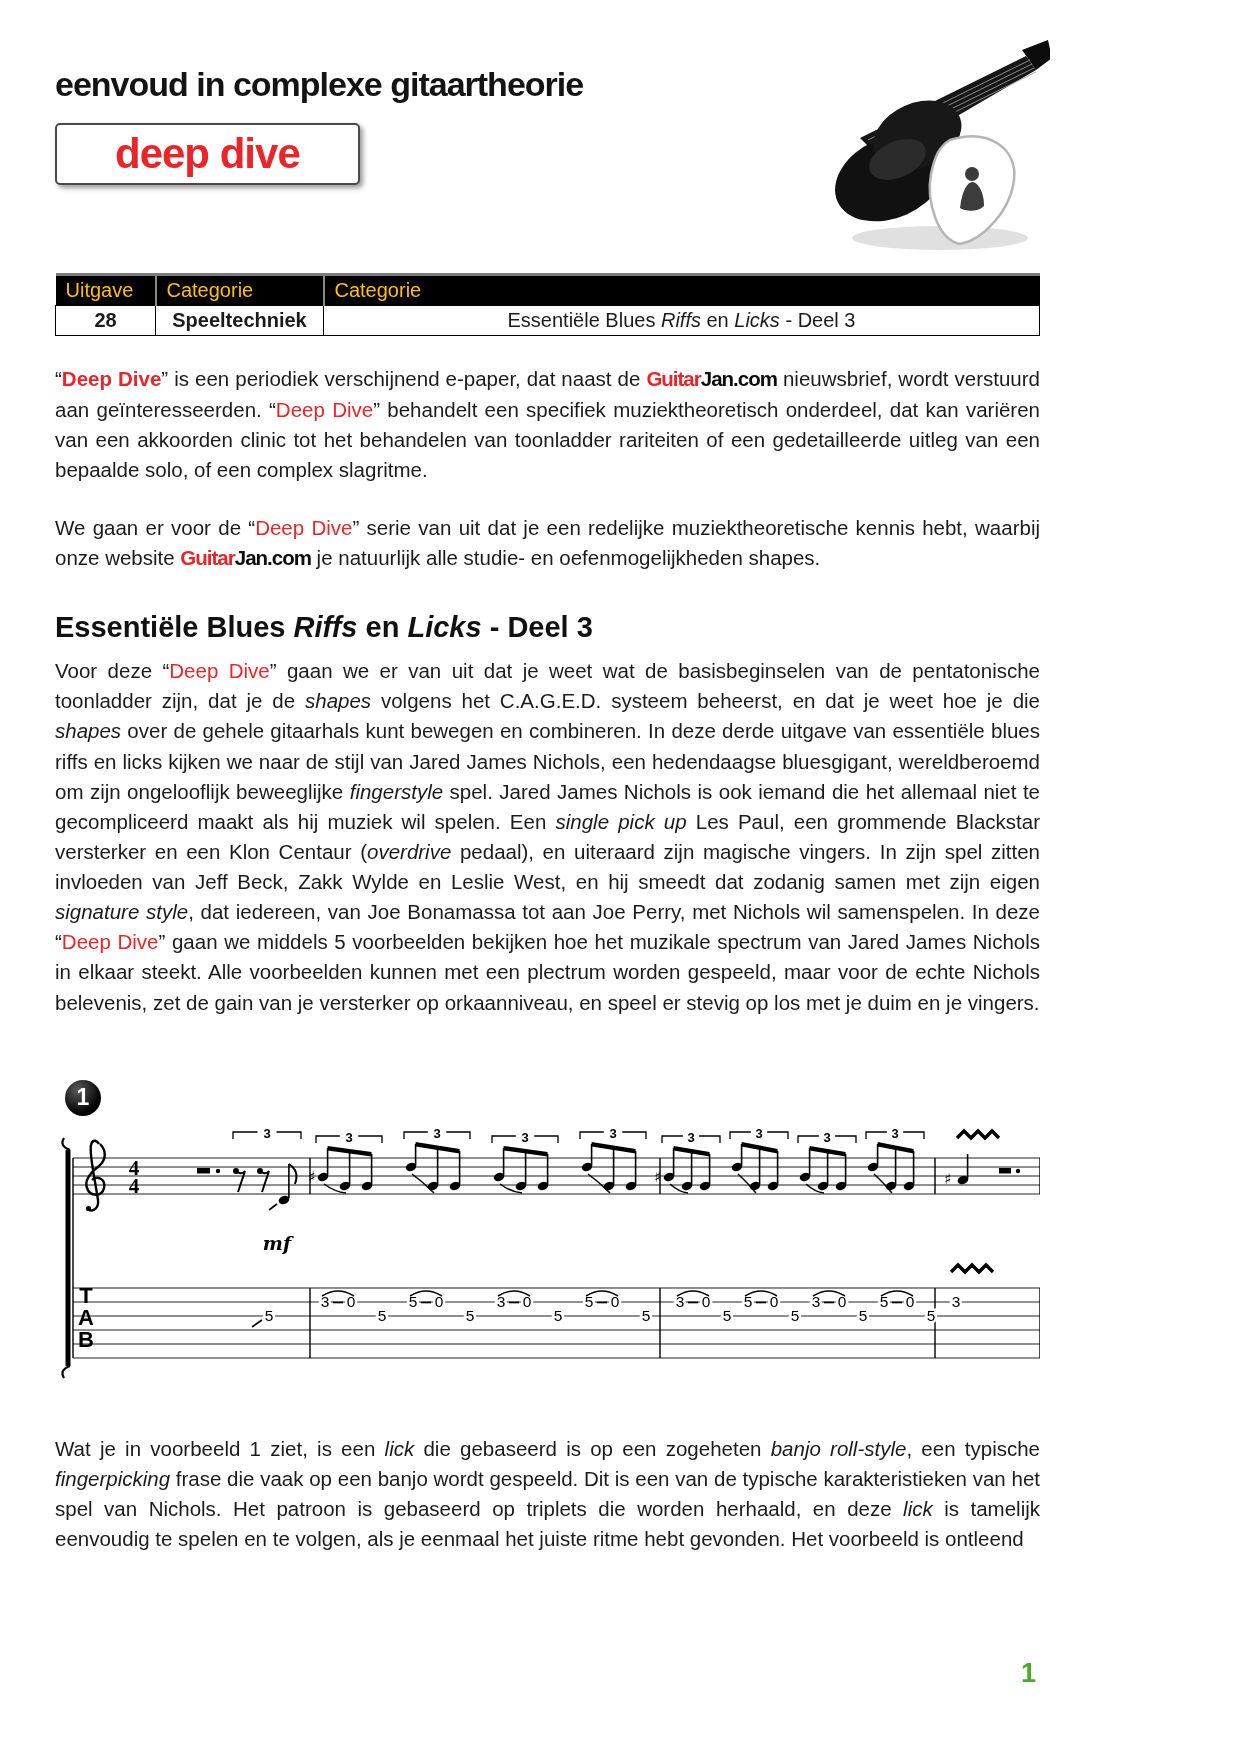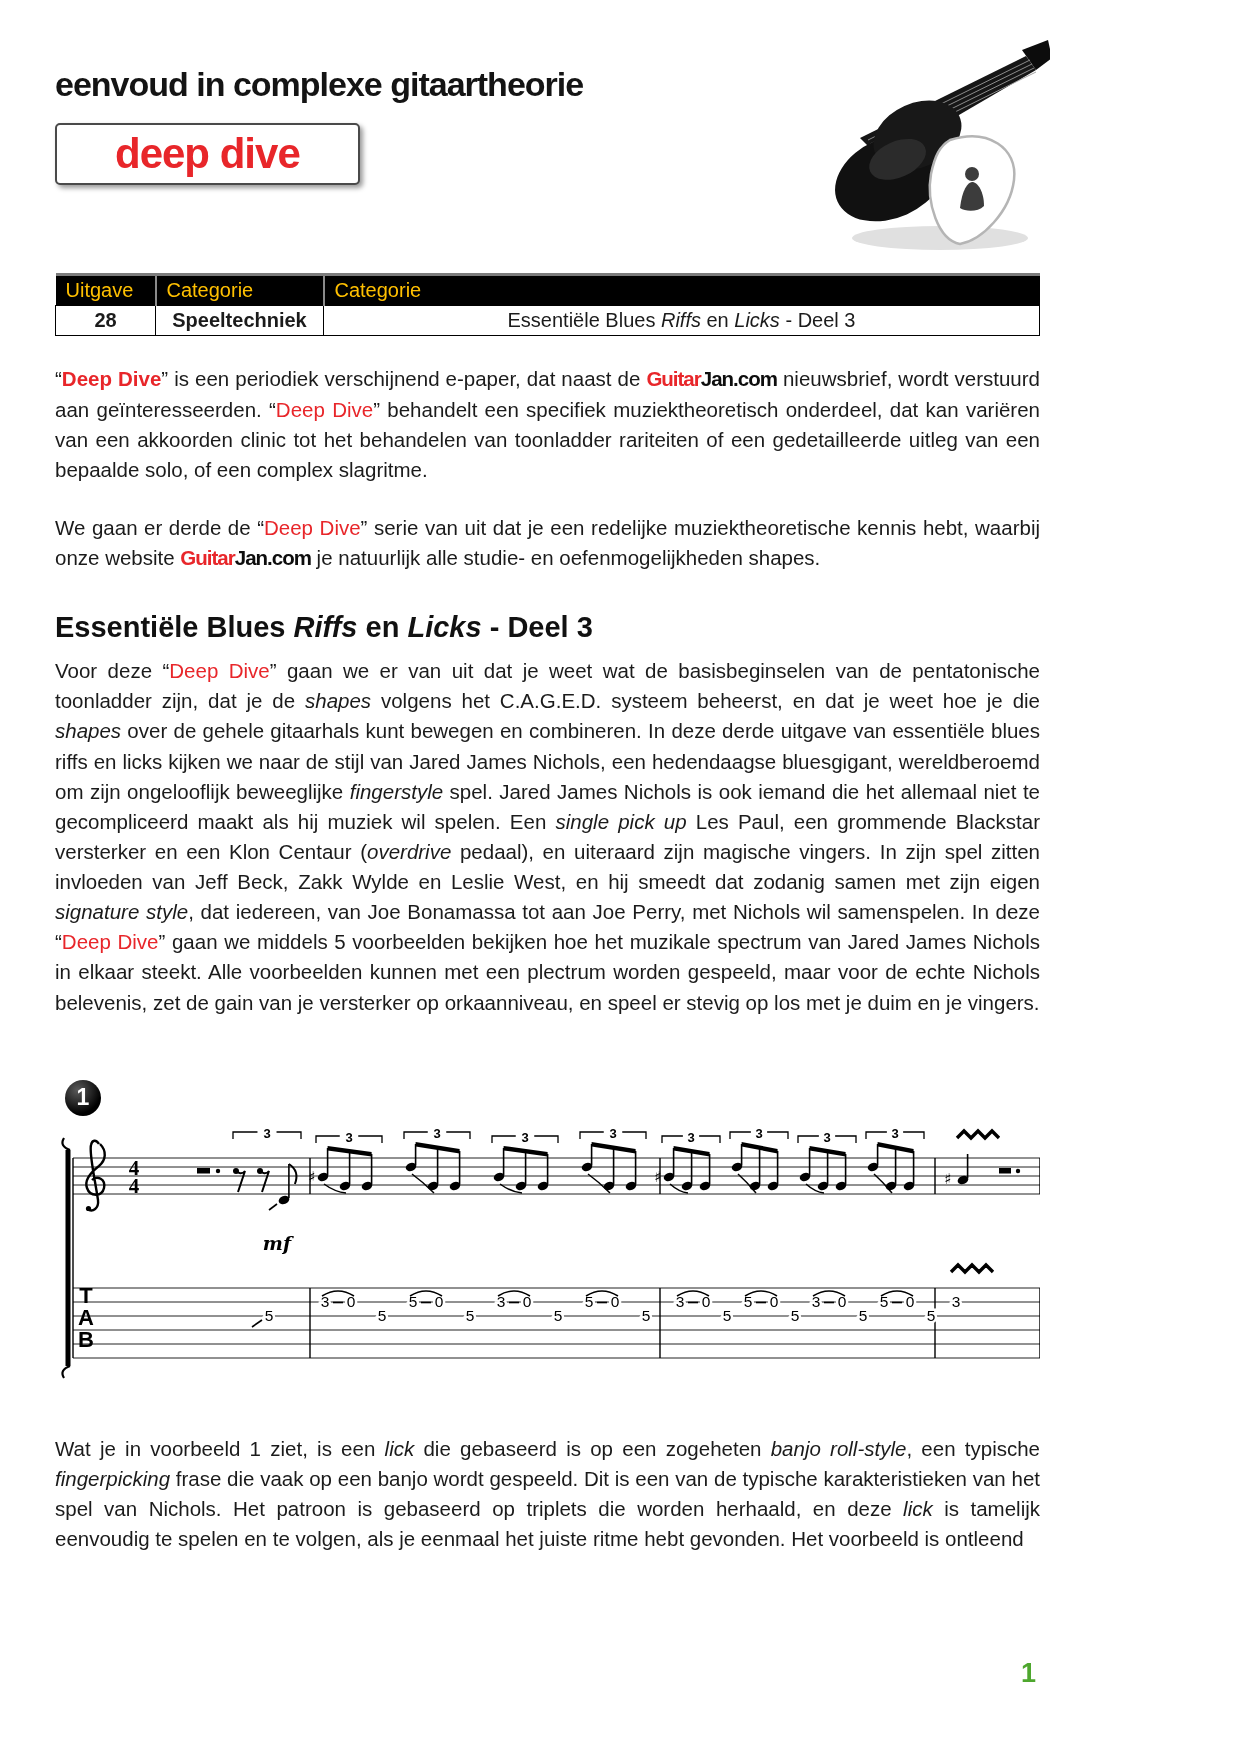--- a/index.html
+++ b/index.html
@@ -140,21 +140,21 @@
         <tr>
           <td class="c-uitgave">28</td>
           <td class="c-categorie">Speeltechniek</td>
           <td><span>Essentiële Blues </span><span class="seg-i">Riffs</span><span> en </span><span class="seg-i">Licks</span><span> - Deel 3</span></td>
         </tr>
       </tbody>
     </table>
 
     
     <p class="body-par"><span>“</span><span class="seg-red-b">Deep Dive</span><span>” is een periodiek verschijnend e-paper, dat naast de </span><span class="seg-logo1">Guitar</span><span class="seg-logo2">Jan.com</span><span> nieuwsbrief, wordt verstuurd aan geïnteresseerden. “</span><span class="seg-red">Deep Dive</span><span>” behandelt een specifiek muziektheoretisch onderdeel, dat kan variëren van een akkoorden clinic tot het behandelen van toonladder rariteiten of een gedetailleerde uitleg van een bepaalde solo, of een complex slagritme.</span></p>
-    <p class="body-par"><span>We gaan er derde de “</span><span class="seg-red">Deep Dive</span><span>” serie van uit dat je een redelijke muziektheoretische kennis hebt, waarbij onze website </span><span class="seg-logo1">Guitar</span><span class="seg-logo2">Jan.com</span><span> je natuurlijk alle studie- en oefenmogelijkheden shapes.</span></p>
+    <p class="body-par"><span>We gaan er voor de “</span><span class="seg-red">Deep Dive</span><span>” serie van uit dat je een redelijke muziektheoretische kennis hebt, waarbij onze website </span><span class="seg-logo1">Guitar</span><span class="seg-logo2">Jan.com</span><span> je natuurlijk alle studie- en oefenmogelijkheden shapes.</span></p>
 
     <h2 class="section-title"><span>Essentiële Blues </span><span class="seg-i">Riffs</span><span> en </span><span class="seg-i">Licks</span><span> - Deel 3</span></h2>
 
     <p class="body-par" style="margin-top:12px;"><span>Voor deze “</span><span class="seg-red">Deep Dive</span><span>” gaan we er van uit dat je weet wat de basisbeginselen van de pentatonische toonladder zijn, dat je de </span><span class="seg-i">shapes</span><span> volgens het C.A.G.E.D. systeem beheerst, en dat je weet hoe je die </span><span class="seg-i">shapes</span><span> over de gehele gitaarhals kunt bewegen en combineren. In deze derde uitgave van essentiële blues riffs en licks kijken we naar de stijl van Jared James Nichols, een hedendaagse bluesgigant, wereldberoemd om zijn ongelooflijk beweeglijke </span><span class="seg-i">fingerstyle</span><span> spel. Jared James Nichols is ook iemand die het allemaal niet te gecompliceerd maakt als hij muziek wil spelen. Een </span><span class="seg-i">single pick up</span><span> Les Paul, een grommende Blackstar versterker en een Klon Centaur (</span><span class="seg-i">overdrive</span><span> pedaal), en uiteraard zijn magische vingers. In zijn spel zitten invloeden van Jeff Beck, Zakk Wylde en Leslie West, en hij smeedt dat zodanig samen met zijn eigen </span><span class="seg-i">signature style</span><span>, dat iedereen, van Joe Bonamassa tot aan Joe Perry, met Nichols wil samenspelen. In deze “</span><span class="seg-red">Deep Dive</span><span>” gaan we middels 5 voorbeelden bekijken hoe het muzikale spectrum van Jared James Nichols in elkaar steekt. Alle voorbeelden kunnen met een plectrum worden gespeeld, maar voor de echte Nichols belevenis, zet de gain van je versterker op orkaanniveau, en speel er stevig op los met je duim en je vingers.</span></p>
 
     
     <div class="example-block">
       <div class="example-badge">1</div>
       <svg id="notation" width="985" height="280" viewBox="0 0 985 280">
           <line x1="18" y1="38" x2="985" y2="38" class="sl"></line>

